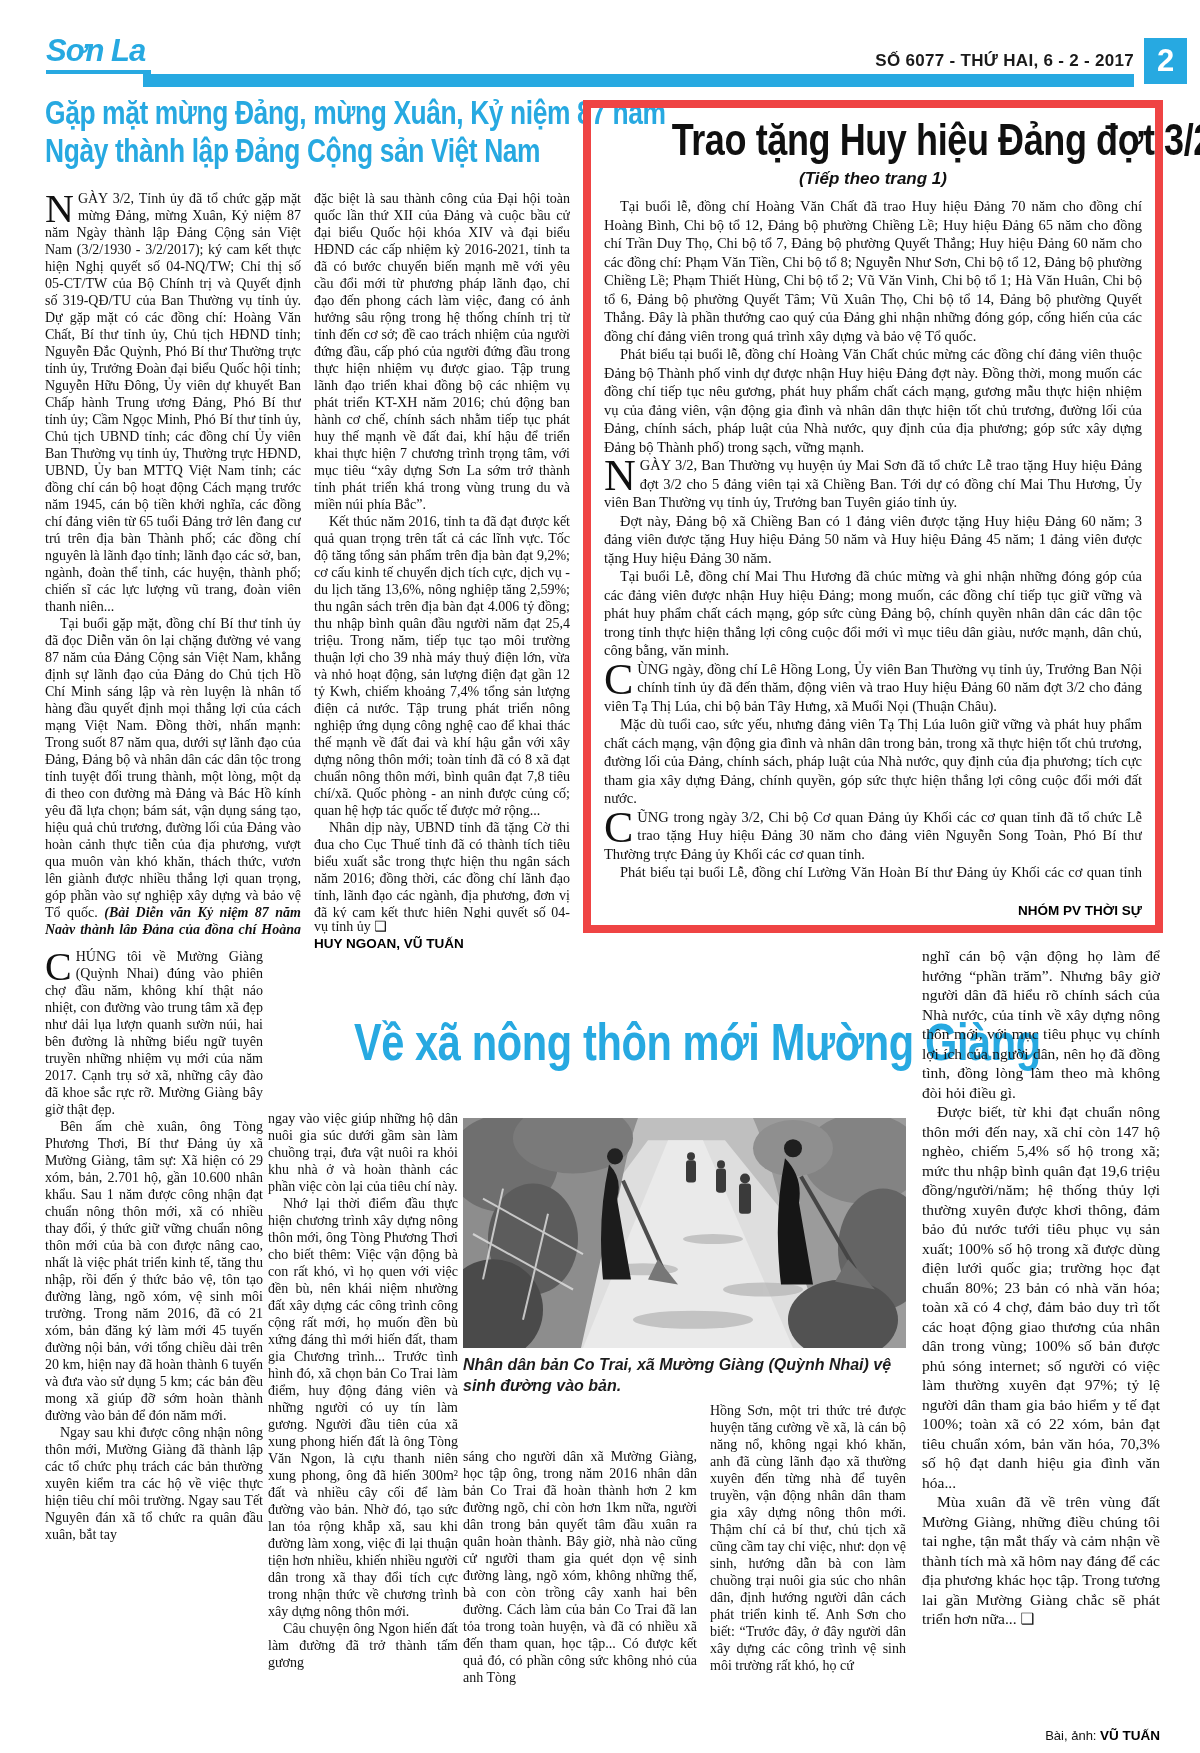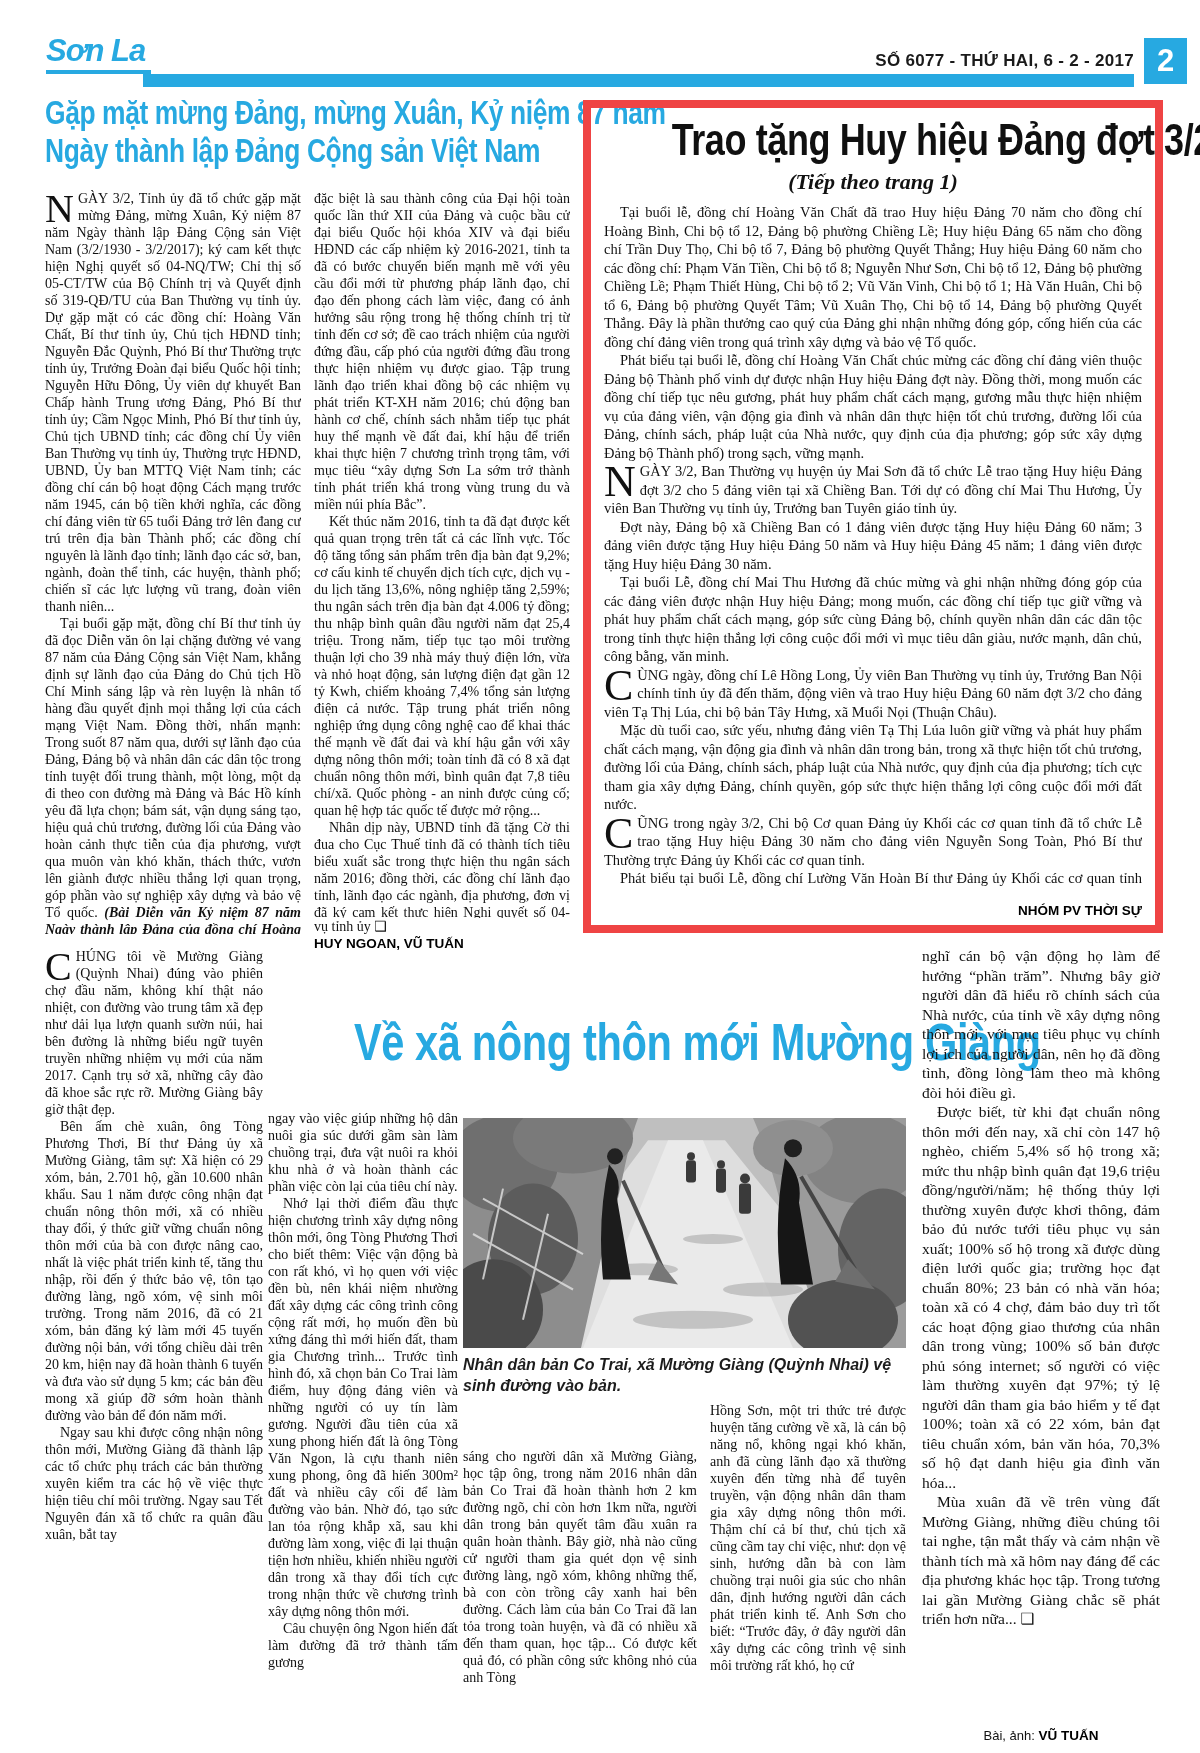--- a/index.html
+++ b/index.html
@@ -31,39 +31,39 @@
   .col p.nind{text-indent:0;}
   .col{overflow:hidden;}
   .dc{float:left;font-size:40px;line-height:31px;padding:3px 4px 0 0;font-family:"Liberation Serif",serif;}
   .ib{font-style:italic;font-weight:700;}
   .tailrow{position:absolute;bottom:0;left:0;right:0;display:flex;justify-content:space-between;
            align-items:baseline;background:#fff;font-size:14px;line-height:17px;flex-direction:column;}
   .byline{font-family:"Liberation Sans",sans-serif;font-weight:700;font-size:13.5px;color:#000;}
   
   .tr-box{left:583px;top:100px;width:580px;height:833px;border:8px solid #ef4444;
           box-sizing:border-box;padding:8px 13px 6px;}
-  .tr-sub{text-align:center;font-family:Liberation Serif, serif;font-style:italic;
-          font-weight:700;font-size:22px;margin:6px 0 8px;}
+  .tr-sub{text-align:center;font-family:Liberation Sans, sans-serif;font-style:italic;
+          font-weight:700;font-size:17px;margin:6px 0 8px;}
   .tr-body{overflow:hidden;height:688px;}
   .tr-body p{margin:0;text-align:justify;text-indent:16px;font-size:14.5px;line-height:18.5px;}
   .tr-body p.ndc{text-indent:0;}
   .tr-body .dc{font-size:44px;line-height:34px;}
   .tr-byline{position:absolute;right:13px;bottom:7px;background:#fff;padding-left:8px;}
   
   .b-col1{left:45px;top:948px;width:218px;height:794px;}
   .b-col2{left:268px;top:1110px;width:190px;height:634px;}
   .b-col3{left:463px;top:1448px;width:234px;height:272px;}
   .b-col4{left:710px;top:1402px;width:196px;height:272px;}
   .b-col5{left:922px;top:946px;width:238px;height:798px;display:flex;flex-direction:column;}
   .b-col5 p{font-size:15.5px;line-height:19.5px;}
   .photo{left:463px;top:1118px;width:443px;height:230px;background:#cfcfcf;}
   .photo svg{display:block;width:100%;height:100%;}
   .caption{left:463px;top:1354px;width:443px;font-family:"Liberation Sans",sans-serif;
            font-style:italic;font-weight:700;font-size:16px;line-height:21px;color:#1c1c1c;}
-  .b-byline{margin-top:auto;text-align:center;font-size:14px;}
+  .b-byline{margin-top:auto;text-align:right;font-size:14px;}
   .b-byline .lbl{font-family:"Liberation Sans",sans-serif;font-size:13px;}
 </style>
 </head>
 <body>
 
 <div id="page">
 
   <div class="abs brand">Sơn La</div>
   <div class="abs issue">SỐ 6077 - THỨ HAI, 6 - 2 - 2017</div>
   <div class="abs pagebox">2</div>

